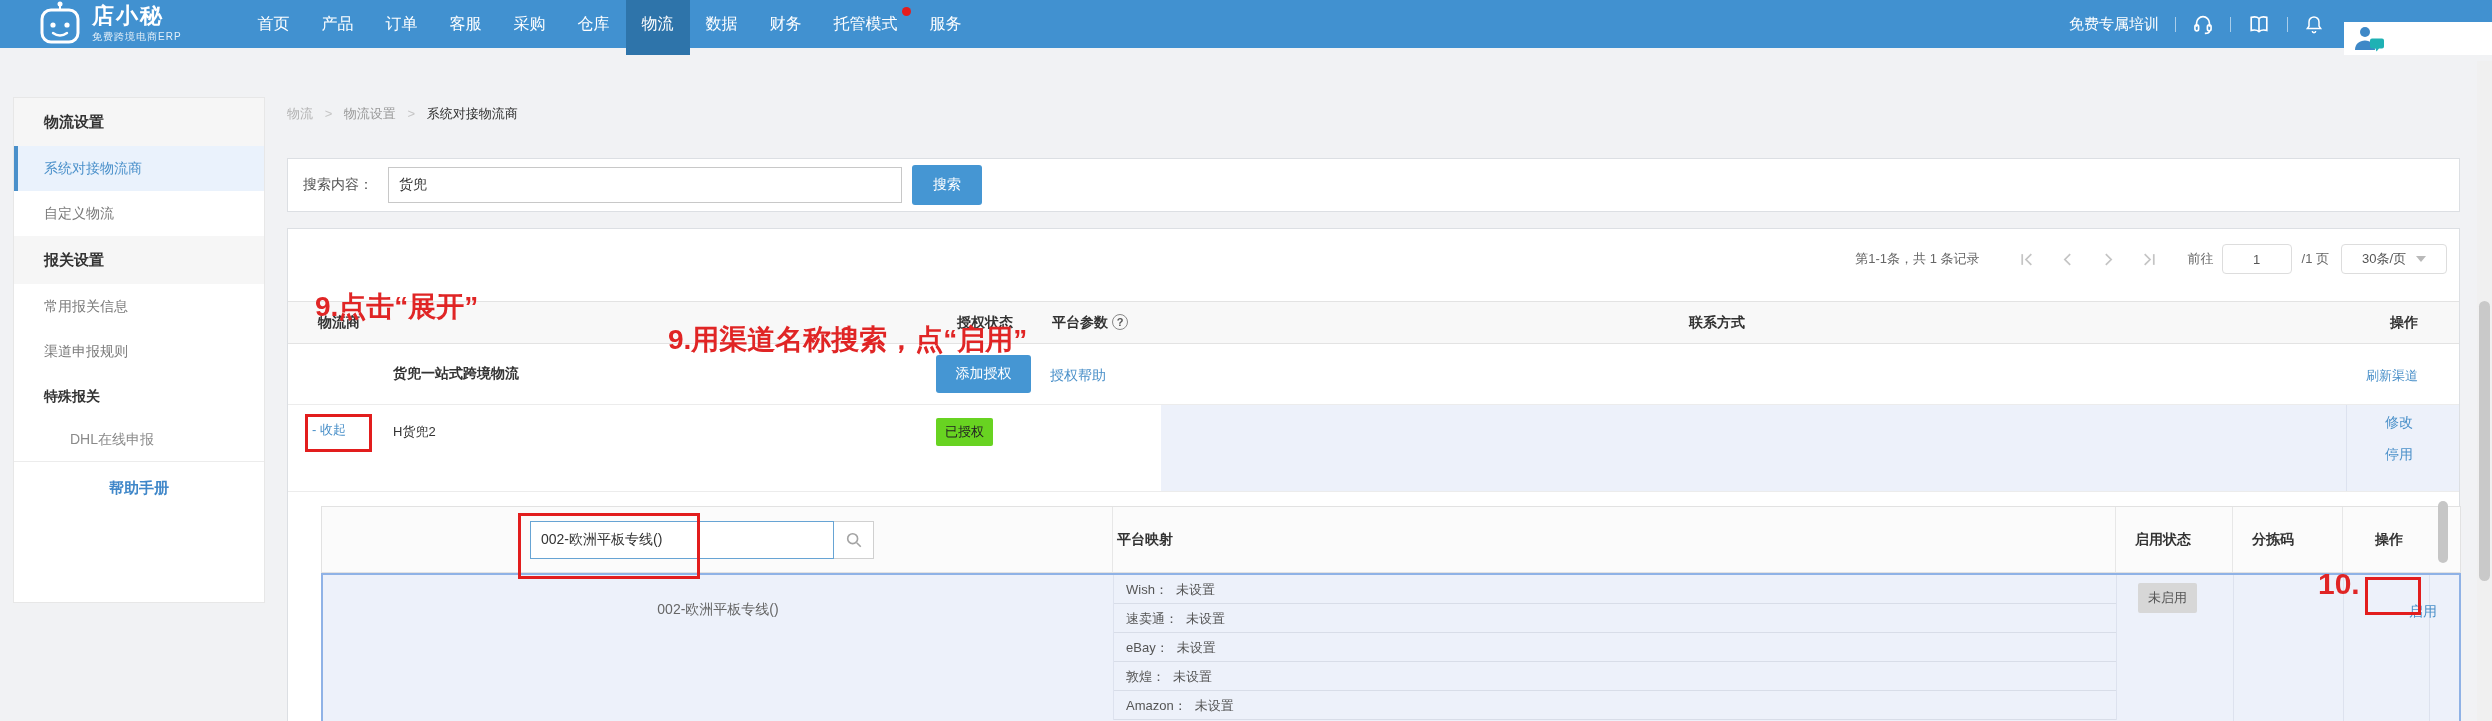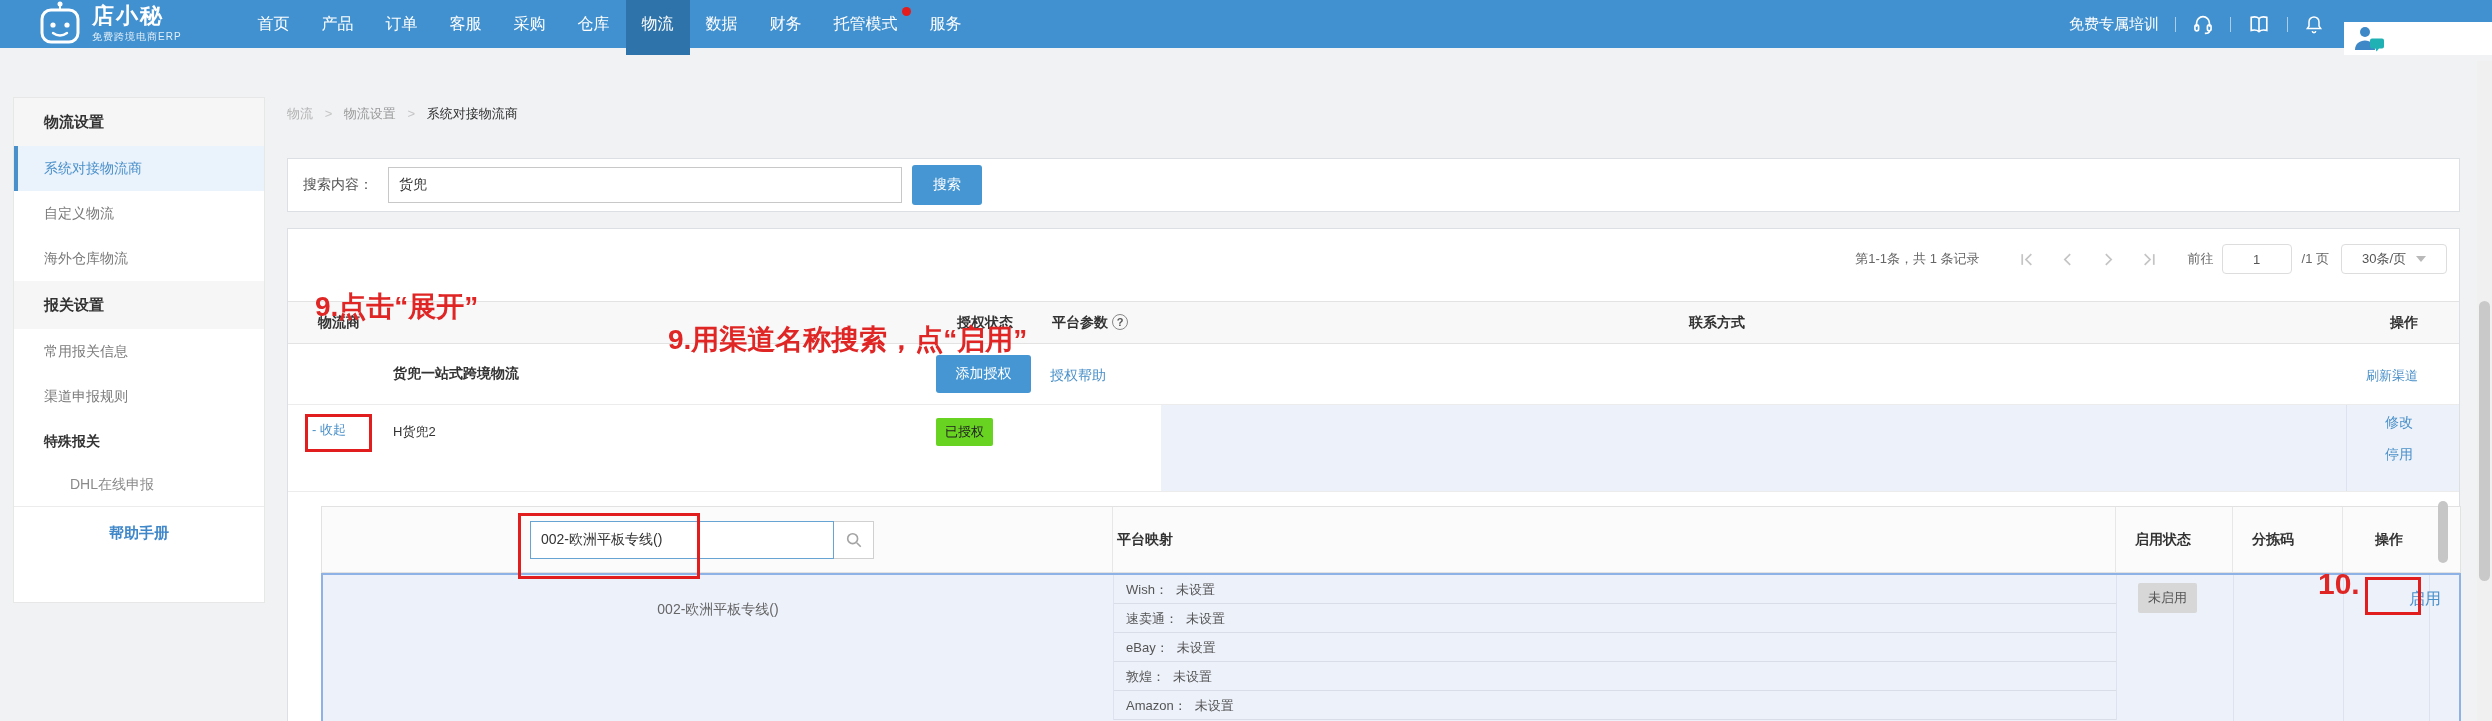--- a/index.html
+++ b/index.html
@@ -138,21 +138,21 @@
     color:#666; font-size:14px; }
   .mapping-col { position:absolute; left:790px; top:0; width:1004px;
     border-left:1px solid #dde2ee; border-right:1px solid #dde2ee; }
   .map-row { height:29px; line-height:29px; border-bottom:1px solid #d8dde8;
     padding-left:12px; font-size:13px; color:#555; }
   .map-label { color:#555; }
   .map-value { margin-left:8px; color:#555; }
   .detail-vline { position:absolute; top:0; bottom:0; width:1px; background:#dde2ee; }
   .status-badge { position:absolute; left:1815px; top:8px; background:#d7d7d7; color:#555;
     font-size:13px; padding:6px 10px; border-radius:2px; }
-  .enable-link { position:absolute; left:2086px; top:14px; font-size:16px; }
+  .enable-link { position:absolute; left:2086px; top:28px; font-size:14px; }
   
   .scroll-track { position:absolute; right:0; top:0; bottom:0; width:15px; background:#f0f0f0; }
   .scroll-thumb { position:absolute; right:2px; top:240px; width:11px; height:280px;
     background:#c9c9c9; border-radius:6px; }
 </style>
 </head>
 <body>
 
 <header class="topnav">
   <div class="logo">
@@ -219,21 +219,20 @@
     </div>
   </div>
 </header>
 
 <div class="page">
 
   <aside class="sidebar">
     <div class="side-sec">物流设置</div>
     <div class="side-item active">系统对接物流商</div>
     <div class="side-item">自定义物流</div>
-    <div class="side-item">海外仓库物流</div>
     <div class="side-sec">报关设置</div>
     <div class="side-item">常用报关信息</div>
     <div class="side-item">渠道申报规则</div>
     <div class="side-subsec">特殊报关</div>
     <div class="side-item indent">DHL在线申报</div>
     <div class="side-help">帮助手册</div>
   </aside>
 
   <main class="content">
 

